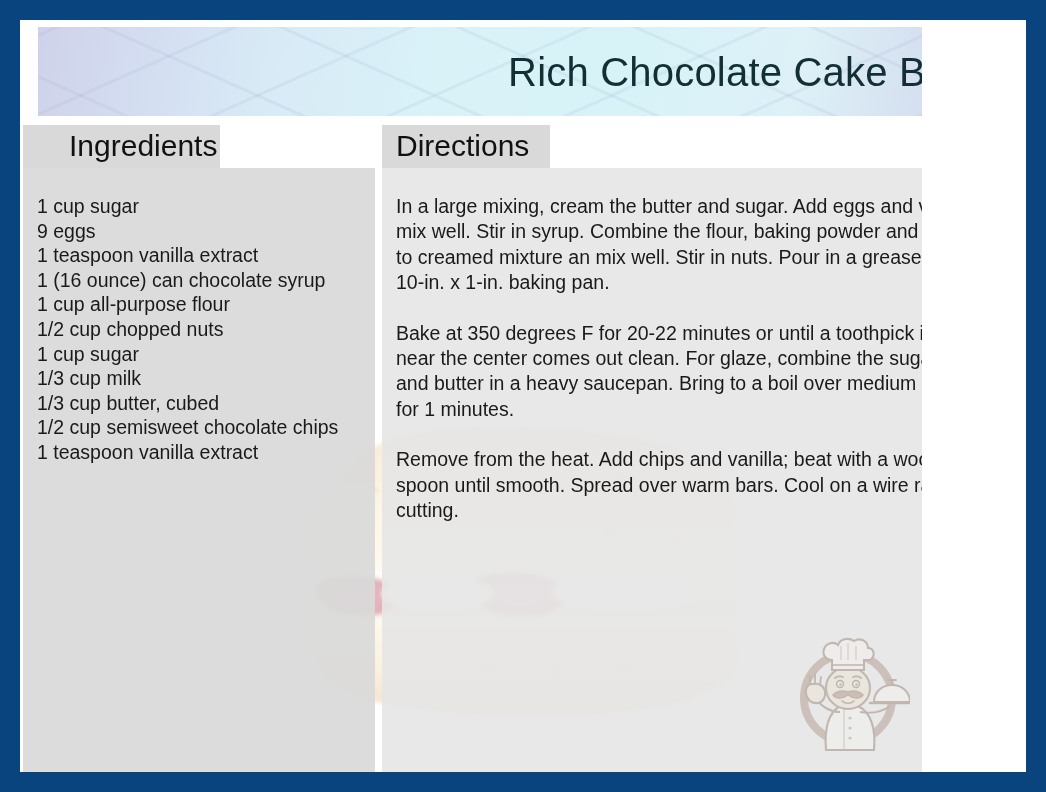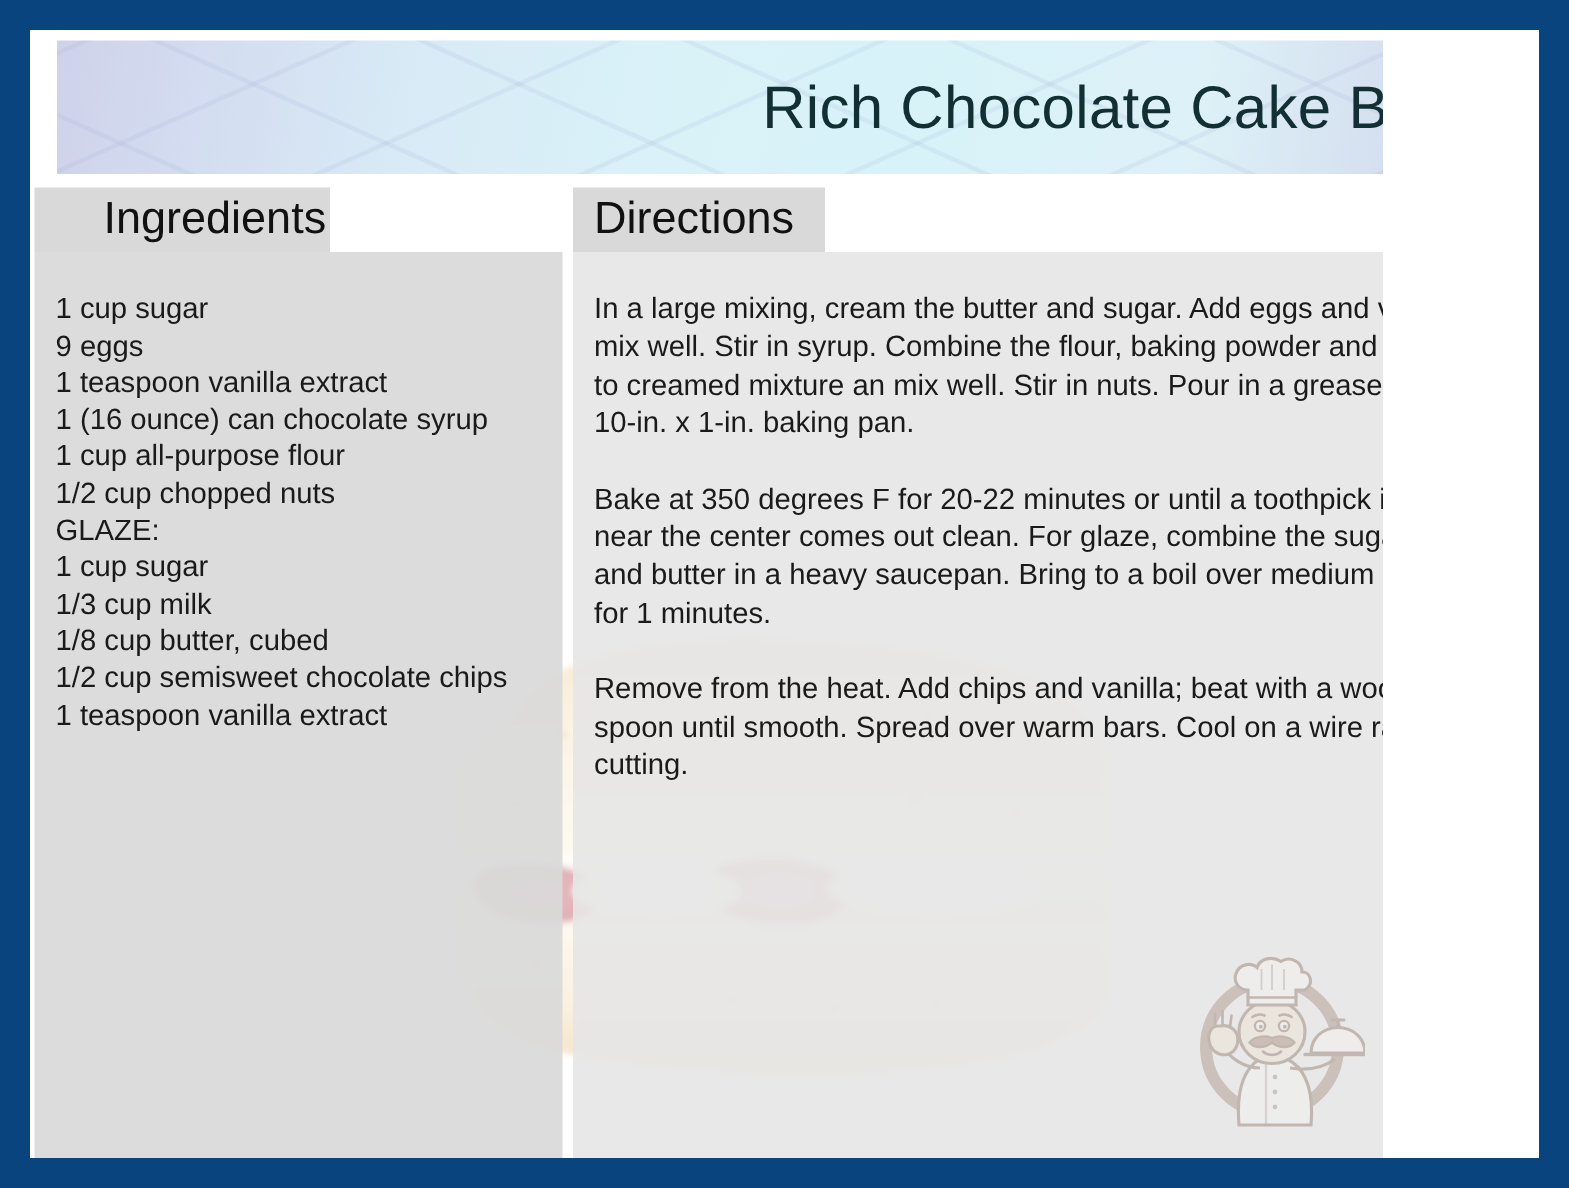--- a/index.html
+++ b/index.html
@@ -263,24 +263,23 @@
       <div class="panel-head">
         <div class="panel-head-text">Ingredients</div>
       </div>
       <div class="panel-body">
         <div class="ing-line">1 cup sugar</div>
         <div class="ing-line">9 eggs</div>
         <div class="ing-line">1 teaspoon vanilla extract</div>
         <div class="ing-line">1 (16 ounce) can chocolate syrup</div>
         <div class="ing-line">1 cup all-purpose flour</div>
         <div class="ing-line">1/2 cup chopped nuts</div>
-        <div class="ing-line">GLAZE:</div>
         <div class="ing-line">1 cup sugar</div>
         <div class="ing-line">1/3 cup milk</div>
-        <div class="ing-line">1/8 cup butter, cubed</div>
+        <div class="ing-line">1/3 cup butter, cubed</div>
         <div class="ing-line wrap">1/2 cup semisweet chocolate chips</div>
         <div class="ing-line">1 teaspoon vanilla extract</div>
       </div>
     </div>
 
     <div class="panel" id="panel-directions">
       <div class="panel-head">
         <div class="panel-head-text">Directions</div>
       </div>
       <div class="panel-body">

